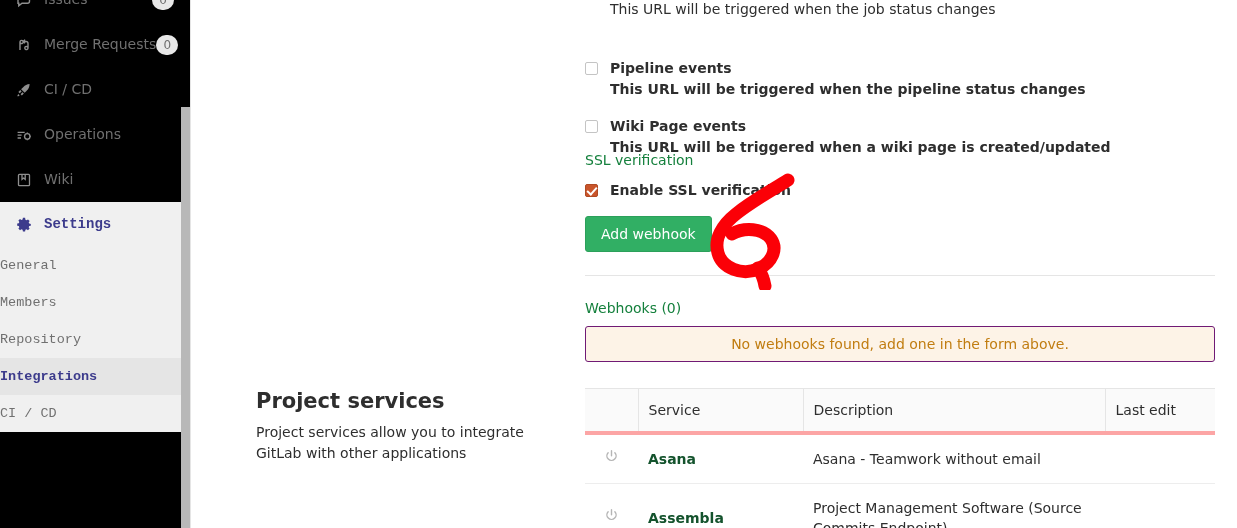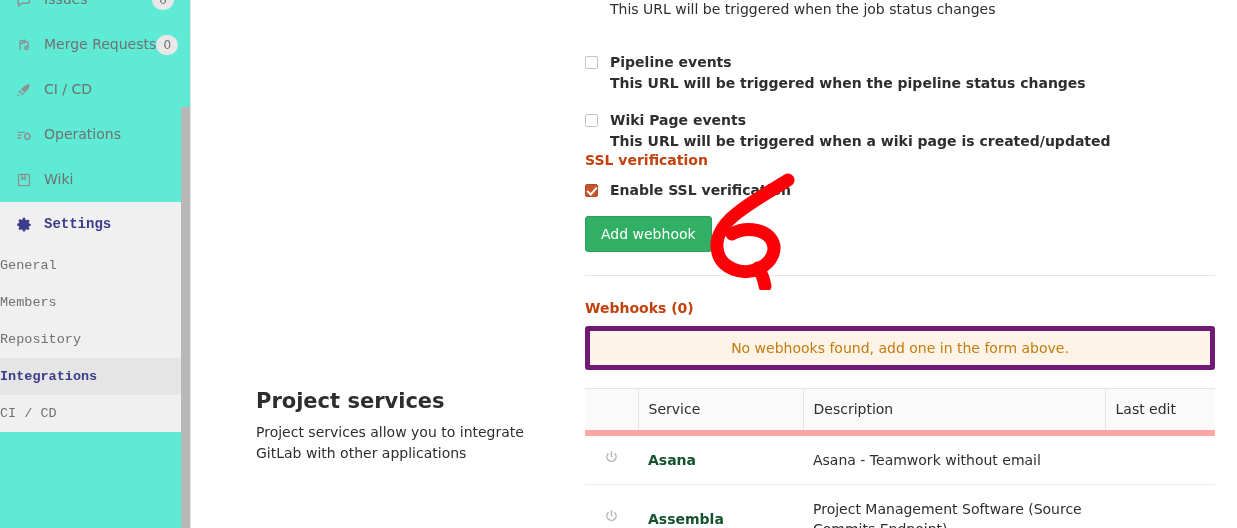--- a/index.html
+++ b/index.html
@@ -17,21 +17,21 @@
   }
 
   .app { position: relative; width: 1237px; height: 528px; }
 
   
   .sidebar {
     position: absolute;
     left: 0; top: 0;
     width: 191px;
     height: 528px;
-    background: #5eead4;
+    background: #000000;
     border-right: 1px solid #e5e5e5;
     overflow: hidden;
   }
 
   .nav-item {
     position: relative;
     display: flex;
     align-items: center;
     height: 45px;
     padding: 0 16px 0 16px;
@@ -121,21 +121,21 @@
   .field-desc {
     color: #2e2e2e;
     font-size: 14px;
     line-height: 20px;
     padding-left: 25px;
   }
 
   .checkrow {
     display: flex;
     align-items: flex-start;
-    margin-top: 23px;
+    margin-top: 29px;
   }
   .cb {
     width: 13px; height: 13px;
     flex: 0 0 13px;
     margin-top: 3px;
     margin-right: 12px;
     border: 1px solid #c4c4c4;
     border-radius: 2px;
     background: #fff;
     cursor: pointer;
@@ -162,23 +162,23 @@
   }
   .check-block { flex: 1 1 auto; }
   .check-block .sub {
     font-weight: bold;
     color: #2e2e2e;
     margin-top: 2px;
     line-height: 20px;
   }
 
   .section-h {
-    font-weight: bold;
-    font-size: 14px;
-    color: #c2410c;
+    font-weight: normal;
+    font-size: 14px;
+    color: #15803d;
   }
 
   .btn-green {
     display: inline-block;
     background: #31af64;
     border: 1px solid #2ca05b;
     border-radius: 3px;
     color: #ffffff;
     font-size: 14px;
     padding: 9px 15px;
@@ -187,21 +187,21 @@
   }
 
   .hr {
     border: 0;
     border-top: 1px solid #e5e5e5;
     height: 0;
   }
 
   .alert-warn {
     background: #fdf3e7;
-    border: 5px solid #701a75;
+    border: 1px solid #701a75;
     border-radius: 3px;
     color: #c17d11;
     font-size: 14px;
     text-align: center;
     padding: 9px 10px;
   }
 
   
   .svc-head {
     position: absolute;
@@ -227,21 +227,21 @@
     position: absolute;
     left: 394px;
     top: 388px;
     width: 630px;
     border-collapse: collapse;
     table-layout: fixed;
   }
   .svc-table th {
     background: #fafafa;
     border-top: 1px solid #e5e5e5;
-    border-bottom: 6px solid #fca5a5;
+    border-bottom: 4px solid #fca5a5;
     border-left: 1px solid #e5e5e5;
     font-weight: normal;
     font-size: 14px;
     color: #2e2e2e;
     text-align: left;
     padding: 12px 10px;
     height: 44px;
   }
   .svc-table th.c-ico { border-left: 0; width: 53px; background:#fafafa; }
   .svc-table th.c-svc { width: 165px; }

